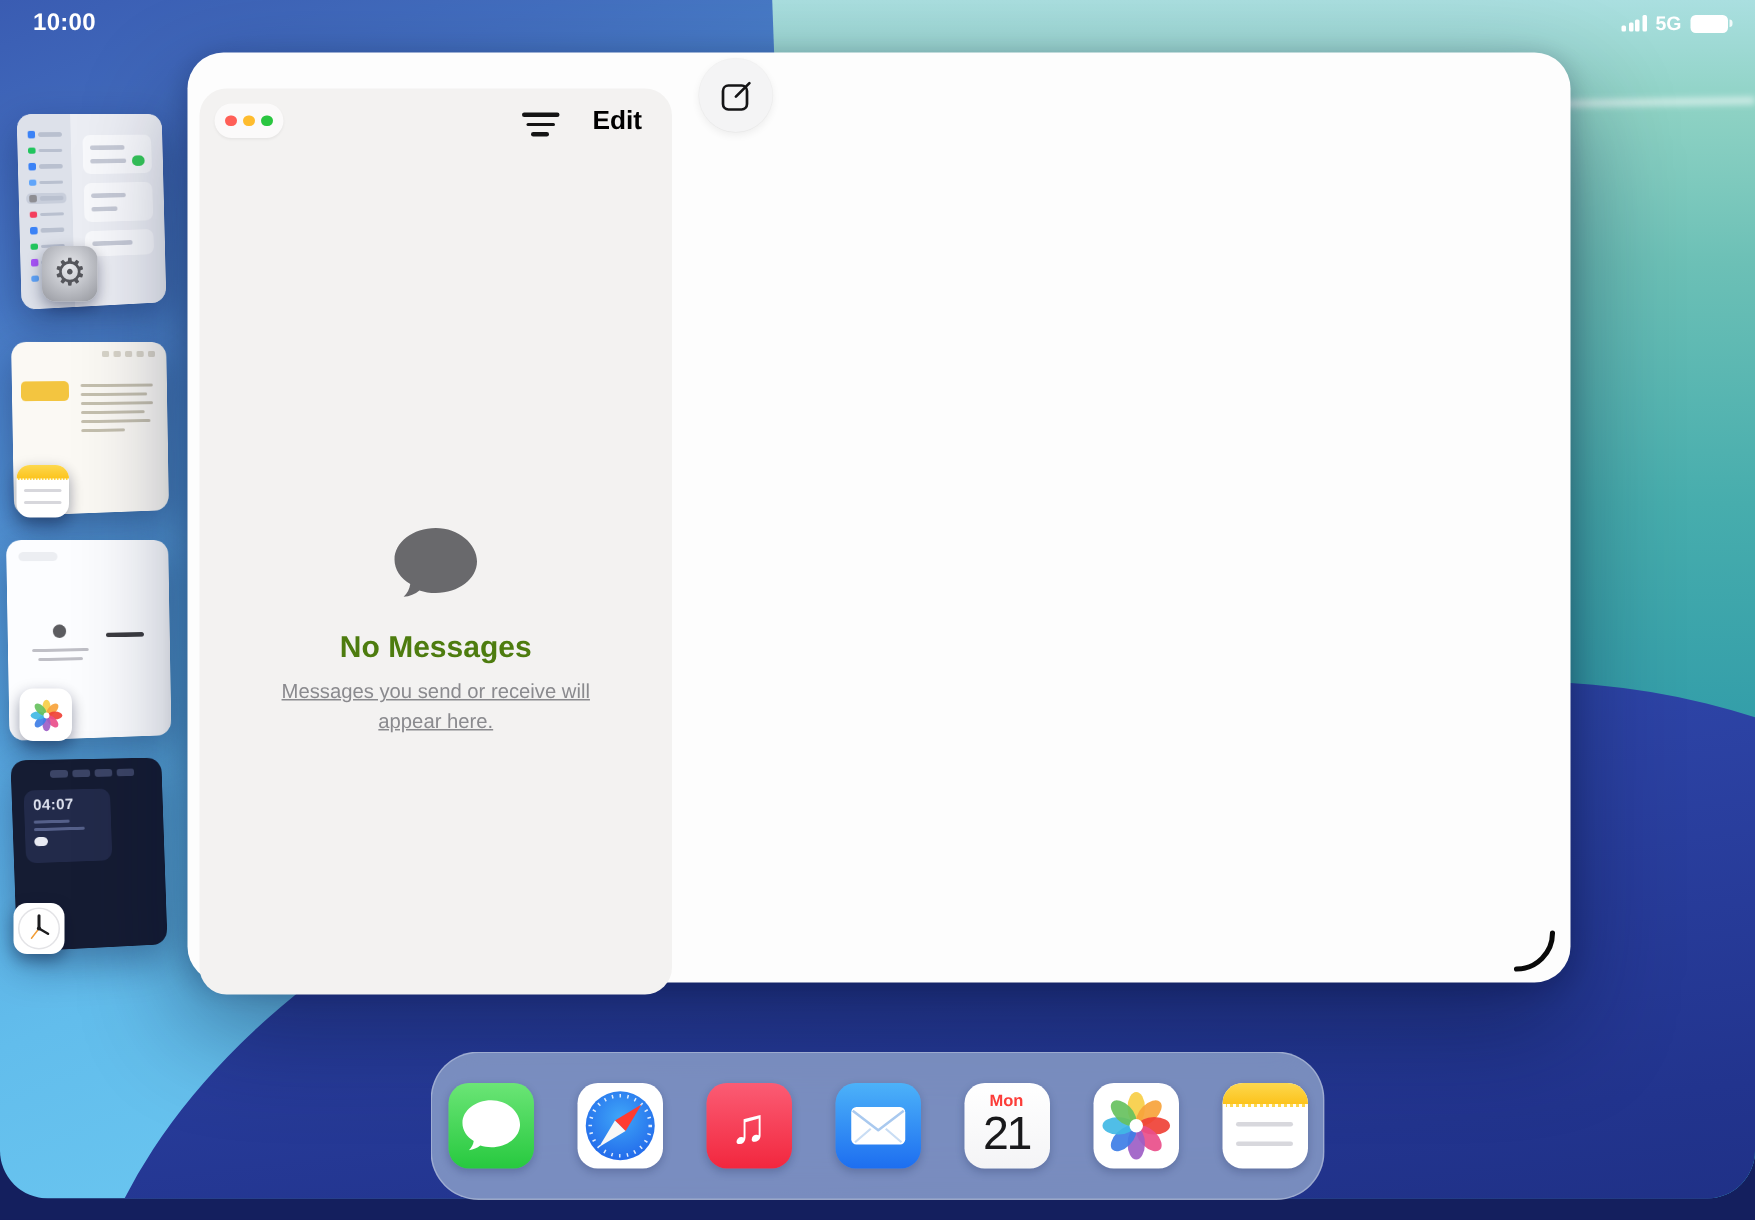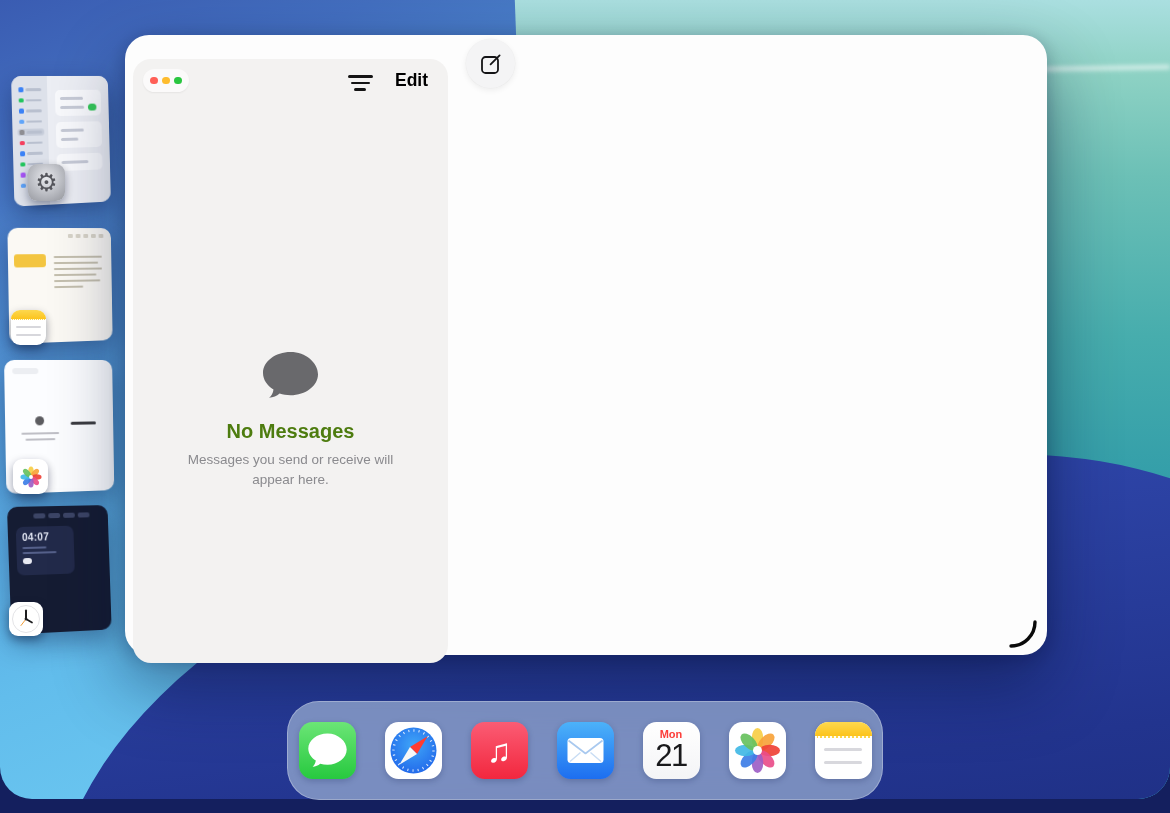--- a/index.html
+++ b/index.html
@@ -92,21 +92,21 @@
   .filter-btn i { display:block; height:2.6px; background:#141414; border-radius:2px; }
   .edit-btn { position:absolute; left:262px; top:11px; font-size:17.5px; font-weight:600; color:#000; }
 
   .searchbar { position:absolute; left:17px; top:54px; width:282px; height:42px; background:#e4e3e5; border-radius:21px;
     display:flex; align-items:center; padding:0 14px; gap:7px; }
   .searchbar input { flex:1; border:none; outline:none; background:transparent; font-size:17px; color:#3c3c43; font-family:"Liberation Sans",sans-serif; }
   .searchbar input::placeholder { color:#8e8e93; }
 
   .empty { position:absolute; left:0; right:0; top:292px; text-align:center; }
   .empty-title { margin-top:14px; font-size:20px; font-weight:700; color:#4d7c0f; }
-  .empty-caption { margin:7px auto 0; width:244px; font-size:13.5px; line-height:1.48; color:#8a8a8e; }
+  .empty-caption { margin:7px auto 0; width:244px; font-size:13.5px; line-height:1.48; color:#8a8a8e;text-decoration:underline; }
 
   .compose-btn { position:absolute; left:341px; top:4px; width:49px; height:49px; border-radius:50%; background:#f4f4f5;
     display:flex; align-items:center; justify-content:center; box-shadow:0 0 0 .5px rgba(0,0,0,.03), 0 2px 6px rgba(0,0,0,.07); }
 
   .resize-handle { position:absolute; right:9px; bottom:6px; width:30px; height:30px; }
 
   
   .dock { position:absolute; left:50%; transform:translateX(-50%); bottom:13px; width:596px; height:99px; z-index:20;
     background:rgba(174,196,221,.62); border-radius:32px; border:1px solid rgba(255,255,255,.28);
     backdrop-filter:blur(16px); display:flex; align-items:center; justify-content:center; gap:29px; }
@@ -124,20 +124,33 @@
 
 <div class="screen">
 
   <div class="wallpaper">
     <div class="wp-blue"></div>
     <div class="wp-teal"></div>
     <div class="wp-ridge"></div>
     <div class="wp-navy"></div>
   </div>
 
+  <div class="statusbar">
+    <div class="sb-time">10:00</div>
+    <div class="sb-right">
+      <div class="sig">
+        <i style="height:4px"></i>
+          <i style="height:6px"></i>
+          <i style="height:8.5px"></i>
+          <i style="height:11px"></i>
+      </div>
+      <div class="sb-net">5G</div>
+      <div class="batt"></div>
+    </div>
+  </div>
 
   <div class="stage">
 
     <div class="thumb t-settings">
       <div class="sidecol">
         <div class="srow">
             <b style="background:#3b82f6"></b>
             <s></s>
           </div>
         <div class="srow">

